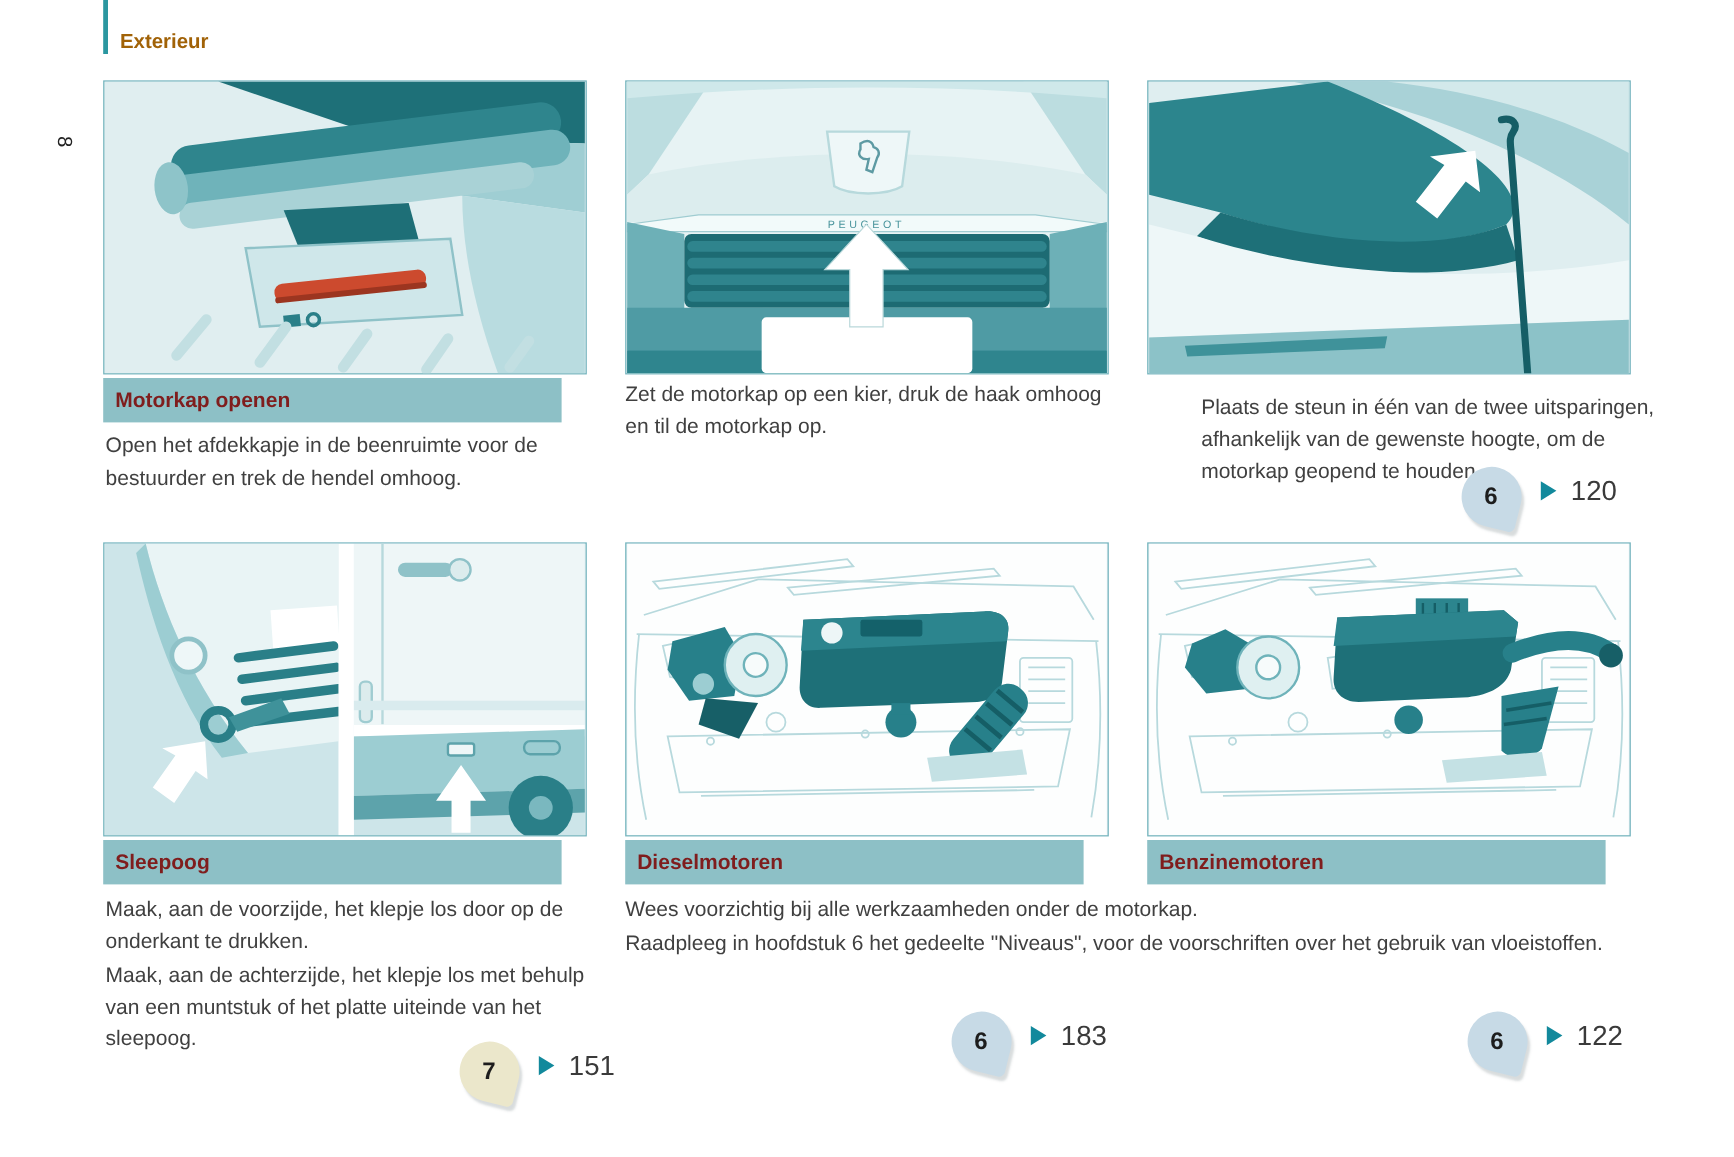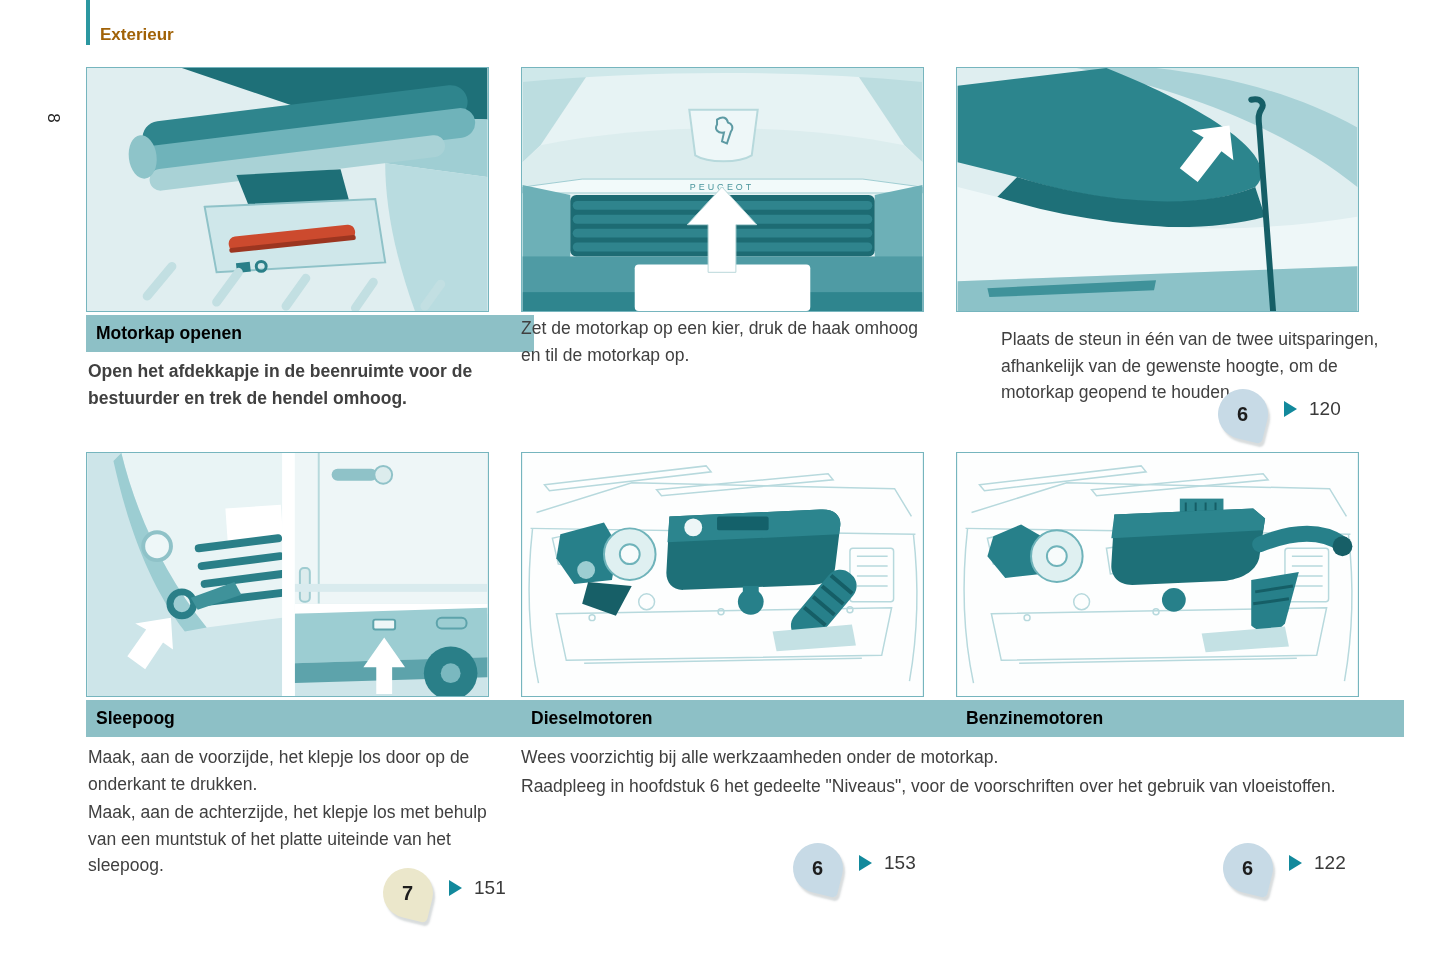--- a/index.html
+++ b/index.html
@@ -8,37 +8,37 @@
   
   .header-rule{position:absolute;left:86px;top:0;width:4px;height:45px;background:#2b97a0;}
   .header-title{position:absolute;left:100px;top:25px;font-size:17px;font-weight:bold;color:#a16207;}
   .page-num{position:absolute;left:34px;top:104px;width:30px;height:28px;
             transform:rotate(90deg);font-size:17px;color:#222;text-align:center;}
   
   .fig{position:absolute;width:403px;height:245px;background:#dfeef0;
        border:1px solid #76b5be;box-sizing:border-box;}
   .fig svg{display:block;width:100%;height:100%;}
   
-  .cap{position:absolute;width:448px;height:37px;background:#8dc0c6;color:#000000;
+  .cap{position:absolute;width:382px;height:37px;background:#8dc0c6;color:#7f1d1d;
        font-size:17.5px;font-weight:bold;display:flex;align-items:center;
        padding-left:10px;box-sizing:border-box;}
   
   .txt{position:absolute;font-size:17.5px;line-height:26.5px;color:#404040;}
   
   .pageref{position:absolute;display:flex;align-items:center;height:52px;}
   .pin{width:50px;height:50px;border-radius:50% 50% 10% 50%;transform:rotate(14deg);
        display:flex;align-items:center;justify-content:center;
        box-shadow:3px 3px 2px rgba(125,138,142,0.30);}
   .pin-blue{background:#c7dae6;}
   .pin-cream{background:#ebe7cb;}
   .pin span{transform:rotate(-14deg);font-size:20px;font-weight:bold;color:#1d1d1d;}
   .ref-arrow{width:0;height:0;margin-left:16px;margin-bottom:10px;
              border-left:13px solid #12899c;border-top:8px solid transparent;
              border-bottom:8px solid transparent;}
-  .ref-num{margin-left:12px;margin-bottom:10px;font-size:19px;color:#3a3a3a;}
+  .ref-num{margin-left:12px;margin-bottom:10px;font-size:23px;color:#3a3a3a;}
 </style>
 </head>
 <body>
 
 <div class="page">
 
   <svg width="0" height="0" style="position:absolute" aria-hidden="true">
     <symbol id="bay-outlines" viewBox="0 0 403 245">
       <g fill="none" stroke="#b7d9dd" stroke-width="1.5">
         <path d="M14,60 L110,30 L375,36 L392,64"></path>
@@ -134,21 +134,21 @@
       <path d="M0,215 L403,200 L403,245 L0,245 Z" fill="#8cc2c8"></path>
       <path d="M30,222 L200,214 L198,224 L32,231 Z" fill="#3f929a"></path>
       <path d="M296,32 c10,-2 14,4 10,10 c-3,4 -3,8 -2,16 l14,187" fill="none" stroke="#155e66" stroke-width="6" stroke-linecap="round"></path>
       <path d="M274,58 L278,93 L266,84 L242,115 L224,101 L248,70 L236,63 Z" fill="#ffffff"></path>
     </svg>
   </div>
 
   <div class="cap" style="left:86px;top:315px;">
     <span>Motorkap openen</span>
   </div>
-  <div class="txt" style="left:88px;top:358px;width:410px;font-weight:bold;">Open het afdekkapje in de beenruimte voor de bestuurder en trek de hendel omhoog.</div>
+  <div class="txt" style="left:88px;top:358px;width:410px;">Open het afdekkapje in de beenruimte voor de bestuurder en trek de hendel omhoog.</div>
   <div class="txt" style="left:521px;top:315px;width:412px;">Zet de motorkap op een kier, druk de haak omhoog en til de motorkap op.</div>
   <div class="txt" style="left:956px;top:326px;width:414px;margin-left:45px;">Plaats de steun in één van de twee uitsparingen, afhankelijk van de gewenste hoogte, om de motorkap geopend te houden.</div>
 
   <div class="pageref" style="left:1218px;top:388px;">
     <div class="pin pin-blue">
       <span>6</span>
     </div>
     <span class="ref-arrow"></span>
     <span class="ref-num">120</span>
   </div>
@@ -252,21 +252,21 @@
     </div>
     <span class="ref-arrow"></span>
     <span class="ref-num">151</span>
   </div>
 
   <div class="pageref" style="left:793px;top:842px;">
     <div class="pin pin-blue">
       <span>6</span>
     </div>
     <span class="ref-arrow"></span>
-    <span class="ref-num">153</span>
+    <span class="ref-num">183</span>
   </div>
 
   <div class="pageref" style="left:1223px;top:842px;">
     <div class="pin pin-blue">
       <span>6</span>
     </div>
     <span class="ref-arrow"></span>
     <span class="ref-num">122</span>
   </div>
 

